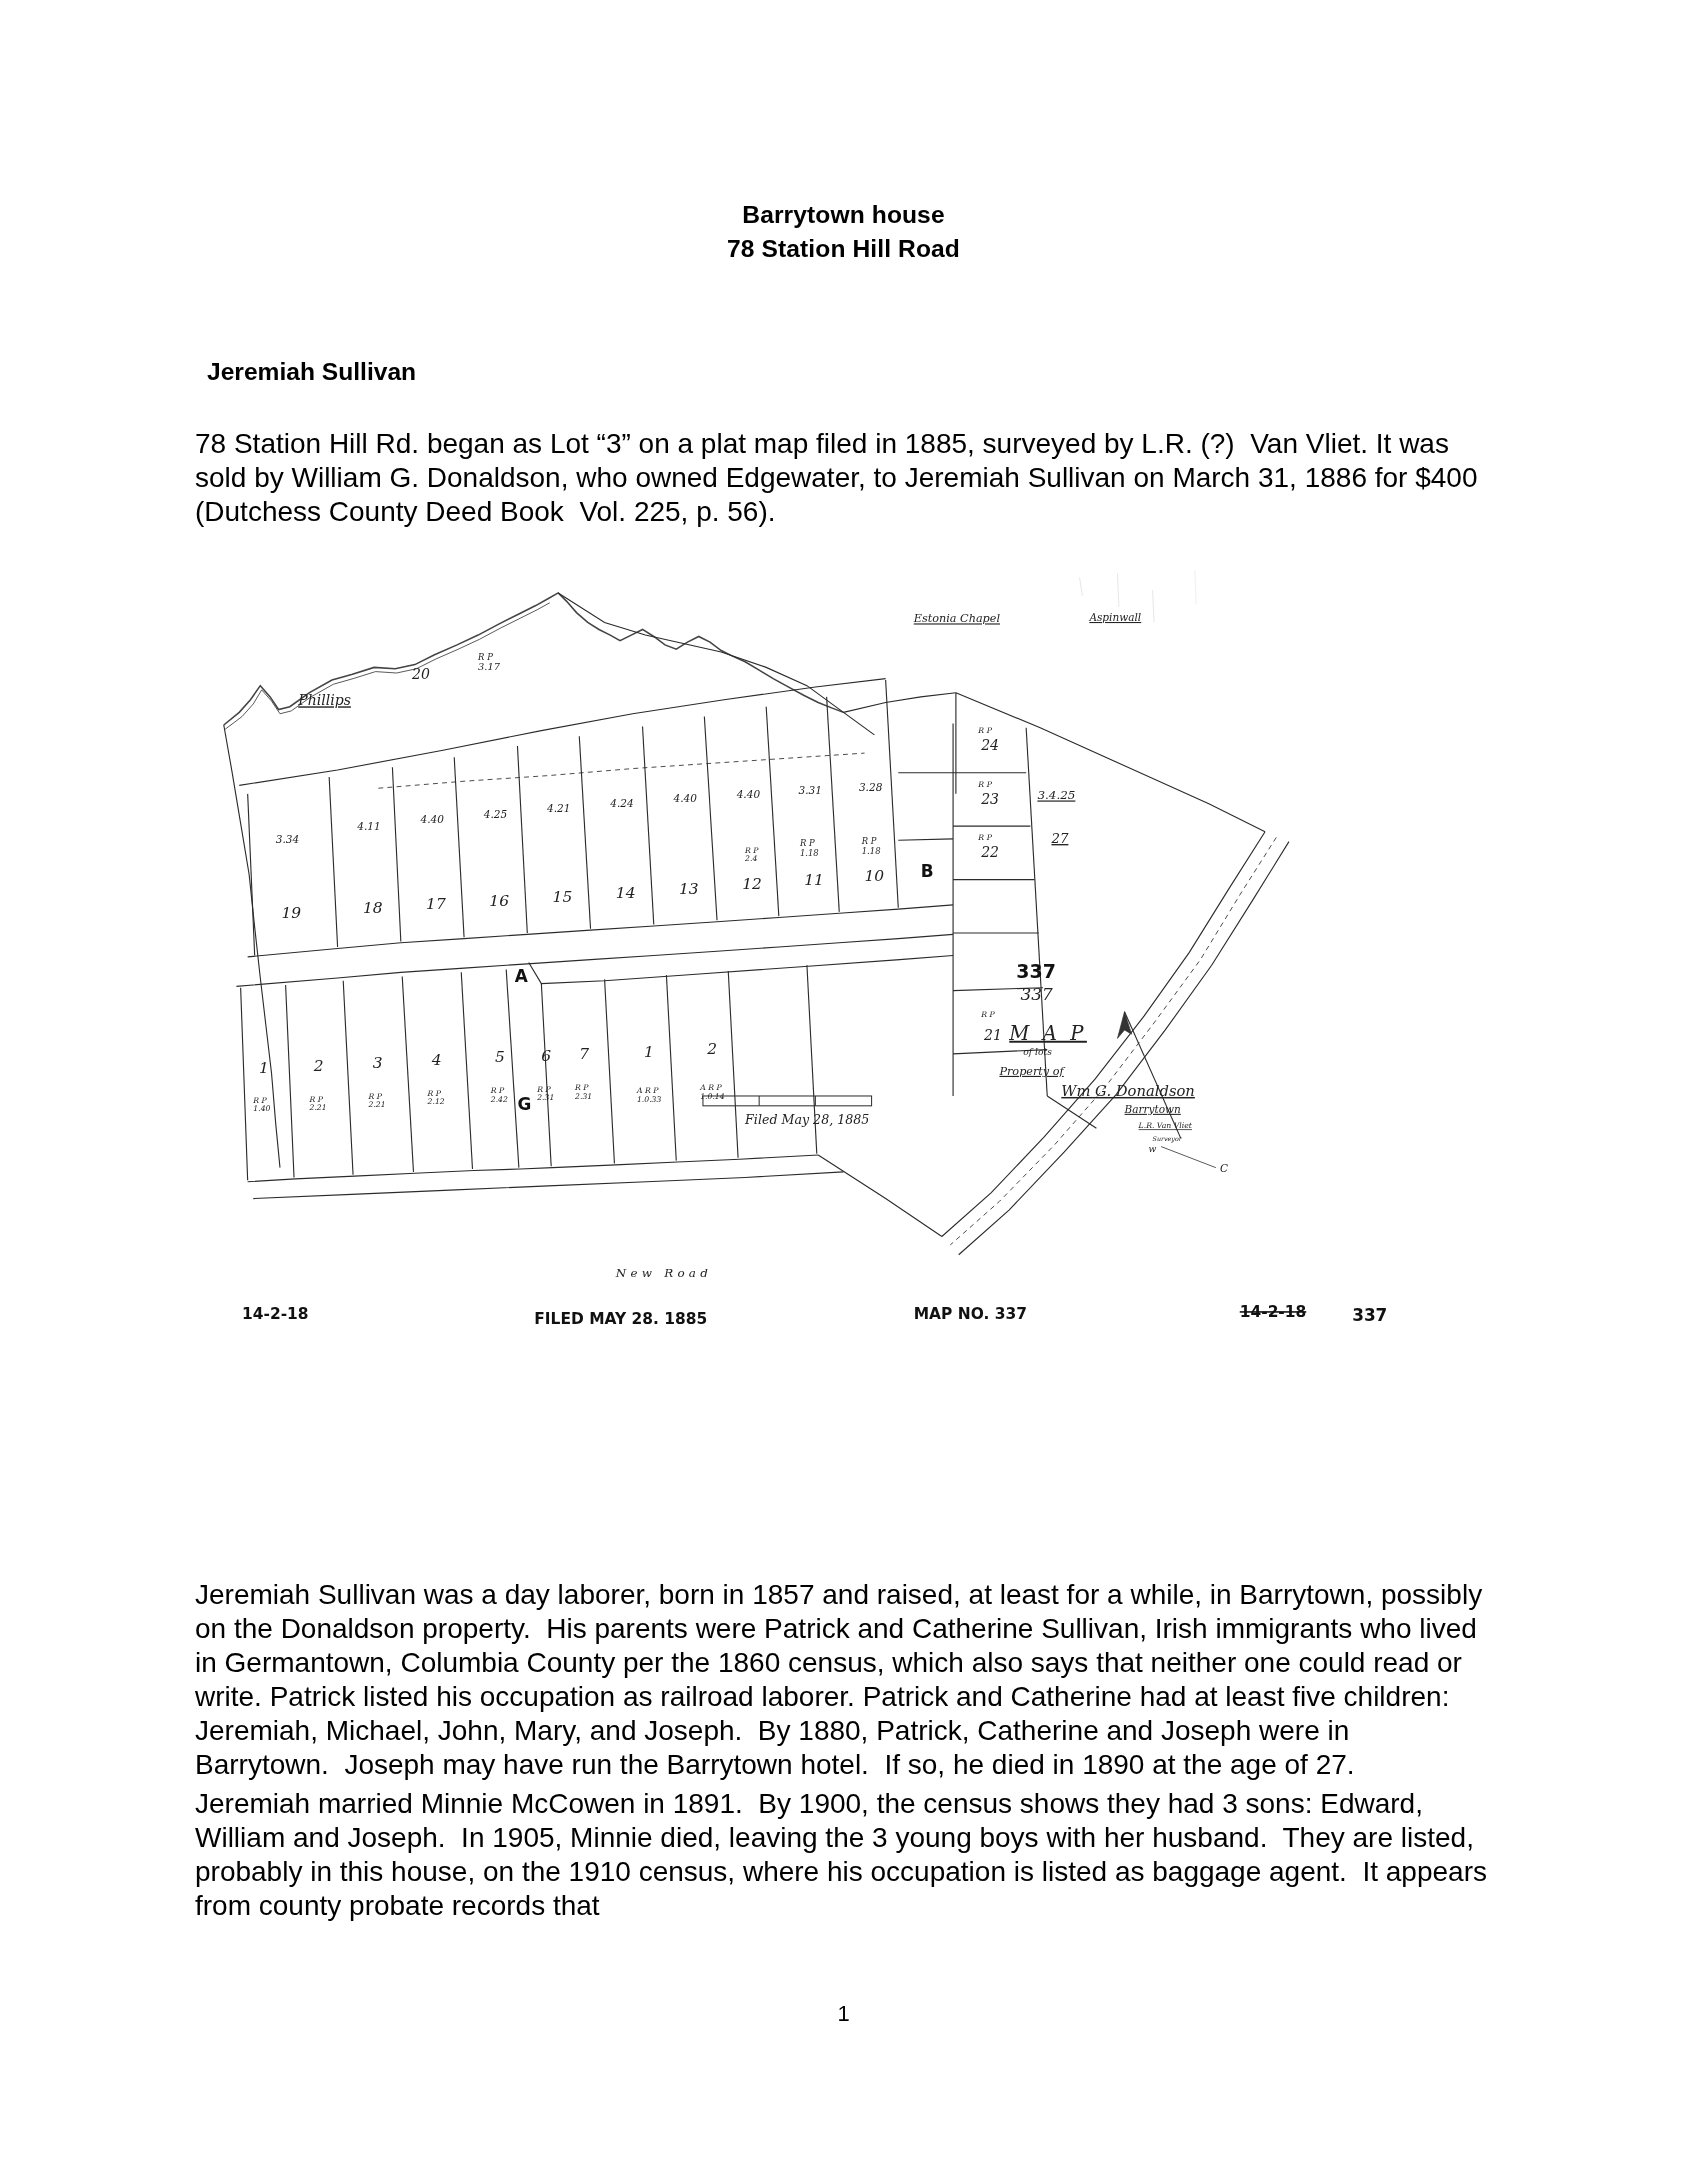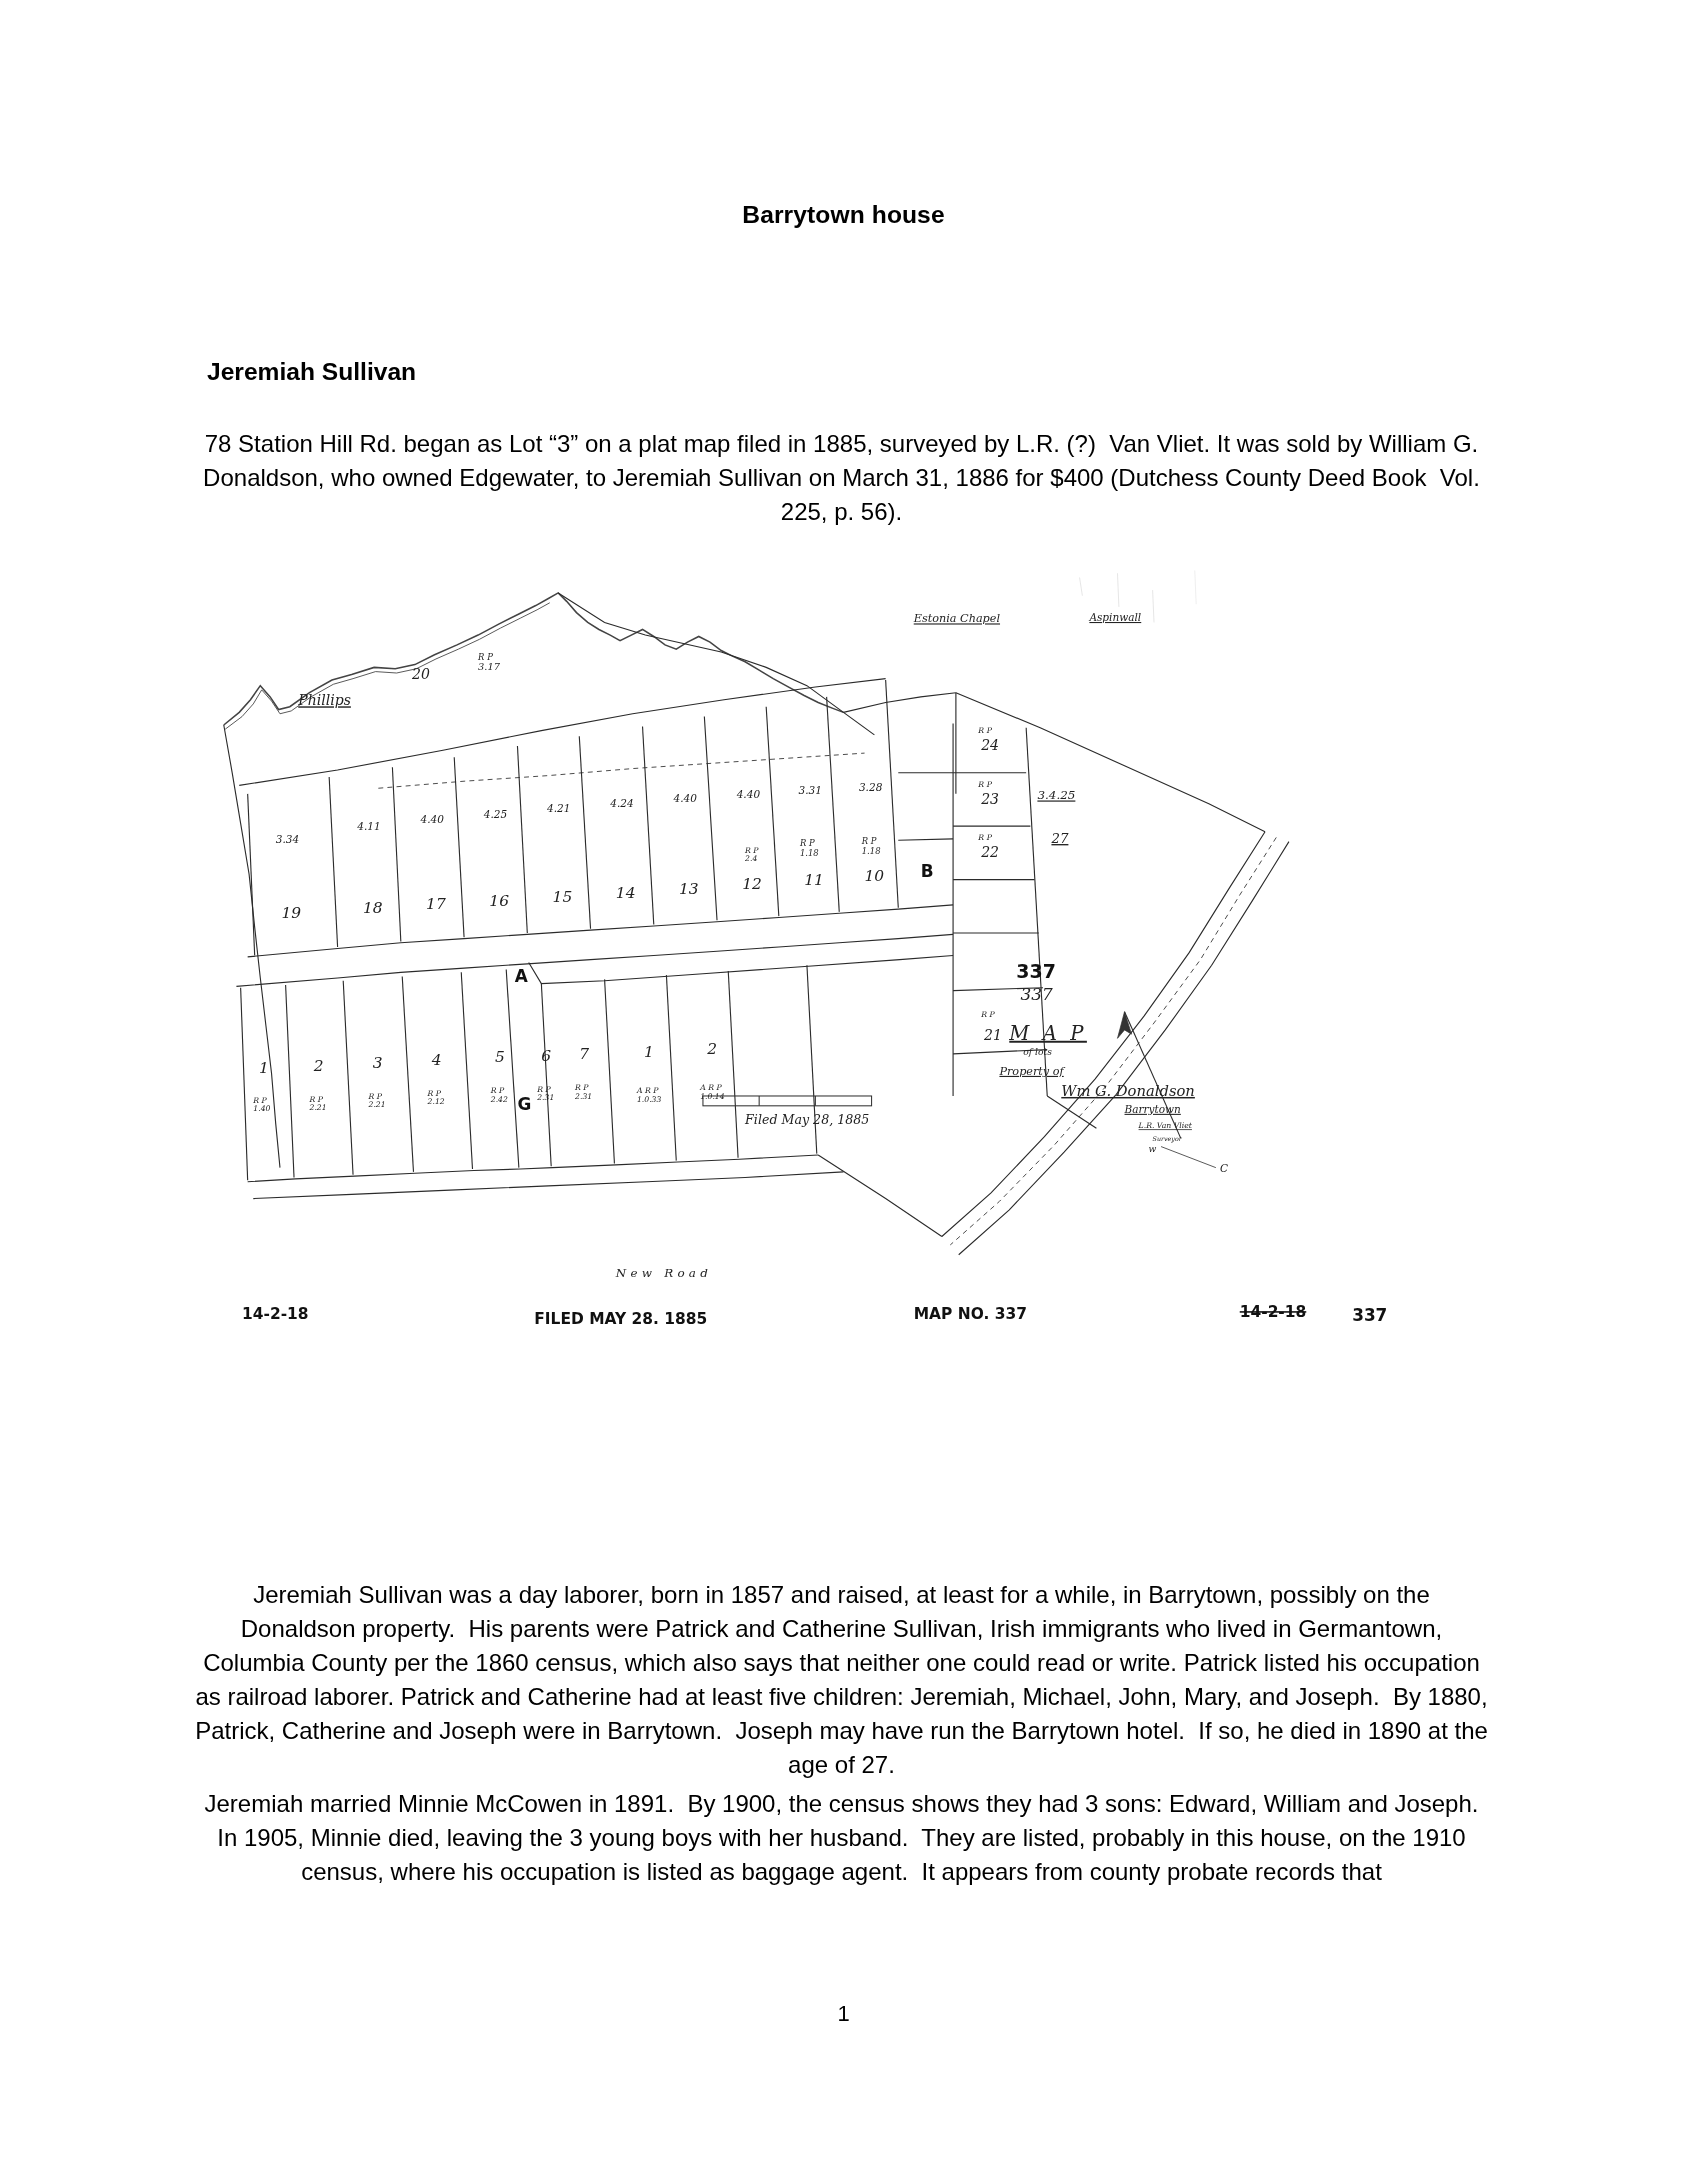--- a/index.html
+++ b/index.html
@@ -46,24 +46,24 @@
     left: 195px;
     width: 1293px;
   }
   h2.section-heading {
     font-size: 24.6px;
     font-weight: bold;
     margin: 12px;
     line-height: 31px;
   }
   p.para {
-    font-size: 24px;
+    font-size: 28px;
     line-height: 34px;
     margin: 0;
-    text-align: center;
+    text-align: left;
     white-space: pre-wrap;
   }
 
   
   .map-figure {
     position: absolute;
     left: 211px;
     top: 562px;
     width: 1279px;
     height: 808px;
@@ -91,20 +91,21 @@
     font-weight: 400;
   }
 </style>
 </head>
 <body>
 
 <div class="page">
 
   <div class="title-block">
     <div class="title-line">Barrytown house</div>
+    <div class="title-line">78 Station Hill Road</div>
   </div>
 
   <div class="col" style="top:344px;">
     <h2 class="section-heading">Jeremiah Sullivan</h2>
   </div>
 
   <div class="col" style="top:427px;">
     <p class="para">78 Station Hill Rd. began as Lot “3” on a plat map filed in 1885, surveyed by L.R. (?)  Van Vliet. It was sold by William G. Donaldson, who owned Edgewater, to Jeremiah Sullivan on March 31, 1886 for $400 (Dutchess County Deed Book  Vol. 225, p. 56).</p>
   </div>
 

